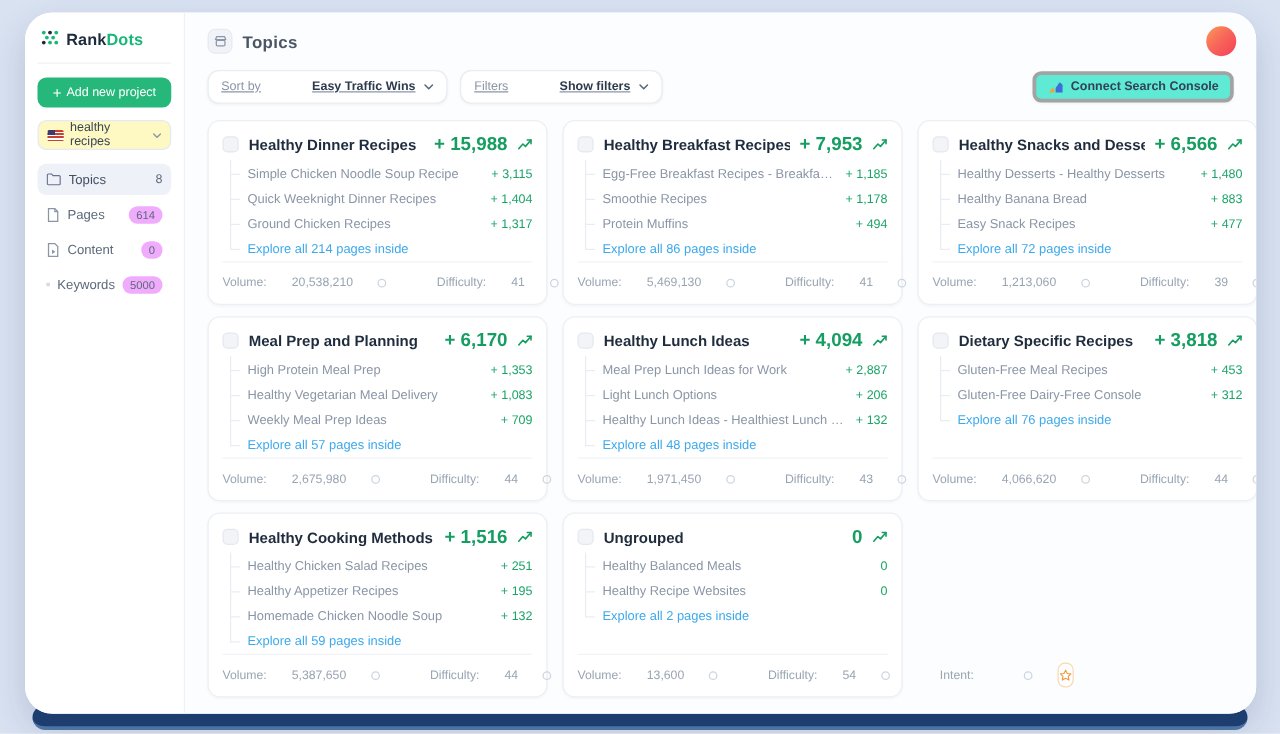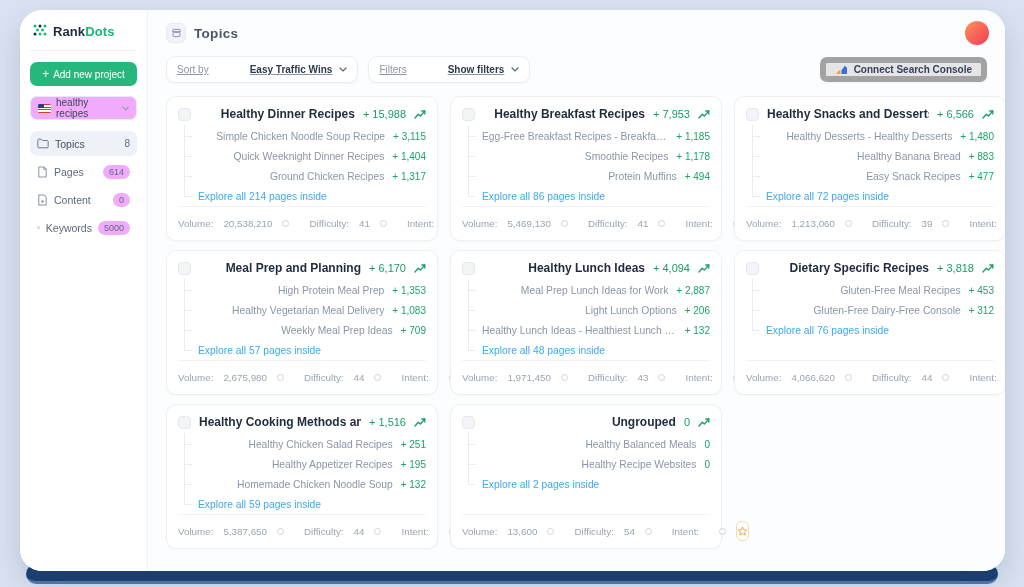--- a/index.html
+++ b/index.html
@@ -27,21 +27,21 @@
     display:flex; flex-direction:column; padding:13px 10px 10px; background:#fff;}
   .logo-row{ display:flex; align-items:center; gap:5px; padding:0 2px 11px; border-bottom:1px solid #f0f2f6;}
   .brand{ font-size:13px; font-weight:bold; letter-spacing:.1px;}
   .brand .b1{ color:#1d2b3c;}
   .brand .b2{ color:#17b877;}
   .add-btn{ margin-top:11px; width:100%; height:24px; background:#26b87a; color:#fff;
     border:none; border-radius:7px; font-size:10px; font-family:inherit;
     display:flex; align-items:center; justify-content:center; gap:4px; cursor:pointer;}
   .add-btn .plus{ font-size:12px; line-height:1; margin-top:-1px;}
   .project-select{ margin-top:10px; height:24px; border:1px solid #e5e9f0; border-radius:7px;
-    display:flex; align-items:center; gap:5px; padding:0 7px; font-size:10px; color:#3a4656; background:#f0abfc; cursor:pointer;}
+    display:flex; align-items:center; gap:5px; padding:0 7px; font-size:10px; color:#3a4656; background:#fef9c3; cursor:pointer;}
   .flag{ width:13px; height:9px; border-radius:1.5px; flex:0 0 13px;
     background:repeating-linear-gradient(180deg,#c8432f 0 1.3px,#fff 1.3px 2.6px); position:relative; overflow:hidden;}
   .flag::after{ content:""; position:absolute; left:0; top:0; width:5.5px; height:4.5px; background:#3c3b6e;}
   .project-select .chev{ margin-left:auto;}
   .nav{ margin-top:11px; display:flex; flex-direction:column; gap:3px;}
   .nav-item{ height:25px; display:flex; align-items:center; gap:6px; padding:0 7px;
     border-radius:7px; font-size:10.5px; color:#5c6a7b; cursor:pointer;}
   .nav-item.active{ background:#eef1f8; color:#425062;}
   .badge{ margin-left:auto; background:#f0abfc; border-radius:9px; padding:2px 6px; font-size:9px; color:#5c6a7b;}
   .count-plain{ margin-left:auto; font-size:10px; color:#5c6a7b;}
@@ -55,40 +55,40 @@
   .title-icon{ width:20px; height:20px; border-radius:6px; background:#f1f3f8; border:1px solid #e7eaf1;
     display:flex; align-items:center; justify-content:center;}
   .page-title{ font-size:13.5px; font-weight:bold; color:#4b5565; letter-spacing:.3px;}
   .avatar{ position:absolute; top:11px; right:16px; width:24px; height:24px; border-radius:50%;
     background:linear-gradient(135deg,#fb9a55 0%,#f8685a 45%,#f43f56 100%); cursor:pointer;}
   .toolbar{ margin-top:13px; display:flex; align-items:center; gap:10px;}
   .tool-group{ background:#fff; border:1px solid #e9edf2; border-radius:9px; height:27px;
     display:flex; align-items:center; gap:7px; padding:0 10px; font-size:10px; color:#8a96a6;
     box-shadow:0 1px 2px rgba(20,40,80,.05); cursor:pointer;text-decoration:underline;}
   .tool-value{ font-weight:bold; color:#2d3a4c;margin-left:34px;}
-  .connect-btn{ margin-left:auto; height:25px; border:6px solid #a3a3a3; border-radius:7px; background:#e5e5e5;
+  .connect-btn{ margin-left:auto; height:25px; border:3px solid #a3a3a3; border-radius:7px; background:#5eead4;
     font-size:10px; font-weight:bold; color:#33415a; display:flex; align-items:center; gap:6px; padding:0 9px;
     font-family:inherit; cursor:pointer; box-shadow:0 1px 2px rgba(20,40,80,.05);}
   
   .grid{ margin-top:13px; display:grid; grid-template-columns:repeat(3,272px); gap:9px 12px;}
   .card{ background:#fff; border:1px solid #eceff4; border-radius:10px; padding:10px 11px 7px;
-    min-height:117px; display:flex; flex-direction:column; box-shadow:0 1px 2px rgba(25,45,85,.03);text-align:right;}
+    min-height:117px; display:flex; flex-direction:column; box-shadow:0 1px 2px rgba(25,45,85,.03);}
   .card-head{ display:flex; align-items:center; gap:8px;}
   .checkbox{ width:13px; height:13px; border-radius:4px; background:#f2f4f8; border:1px solid #e4e8ee; flex:0 0 13px; cursor:pointer;}
   .card-title{ font-size:12px; font-weight:bold; color:#1f2c3d; flex:1; white-space:nowrap; overflow:hidden;}
-  .card-delta{ font-size:11px; font-weight:normal; color:#169e62; white-space:nowrap;}
+  .card-delta{ font-size:15px; font-weight:bold; color:#169e62; white-space:nowrap;}
   .tree{ margin:5px 0 0 5px; position:relative;}
   .tree::before{ content:""; position:absolute; left:1px; top:-1px; bottom:9px; width:1px; background:#e9edf2;}
   .tree-row{ position:relative; display:flex; align-items:center; height:20px; padding-left:15px;}
   .tree-row::before{ content:""; position:absolute; left:1px; top:50%; width:8px; height:1px; background:#e9edf2;}
   .row-label{ font-size:10.3px; color:#8a96a6; flex:1; white-space:nowrap; overflow:hidden; text-overflow:ellipsis; cursor:default;}
   .row-delta{ font-size:10px; color:#1ba467; margin-left:8px; white-space:nowrap;}
   .explore-link{ font-size:10.3px; color:#3da9ec; text-decoration:none; cursor:pointer;}
   .card-foot{ margin-top:auto; border-top:1px solid #f1f3f7; padding-top:6px;
-    display:flex; align-items:center; gap:10px; font-size:9.8px; color:#99a5b3;}
+    display:flex; align-items:center; gap:20px; font-size:9.8px; color:#99a5b3;}
   .info-dot{ width:7px; height:7px; border:1px solid #ccd5df; border-radius:50%; flex:0 0 7px; cursor:pointer;}
   .fsep{ width:1px; height:9px; background:#e7ebf0;}
   .star-btn{ margin-left:auto; width:25px; height:20px; border:1px solid #f8d9b2; background:#fff;
     border-radius:6px; display:flex; align-items:center; justify-content:center; cursor:pointer;}
   svg{ display:block;}
 </style>
 </head>
 <body>
 
 <div class="base-bar"></div>

